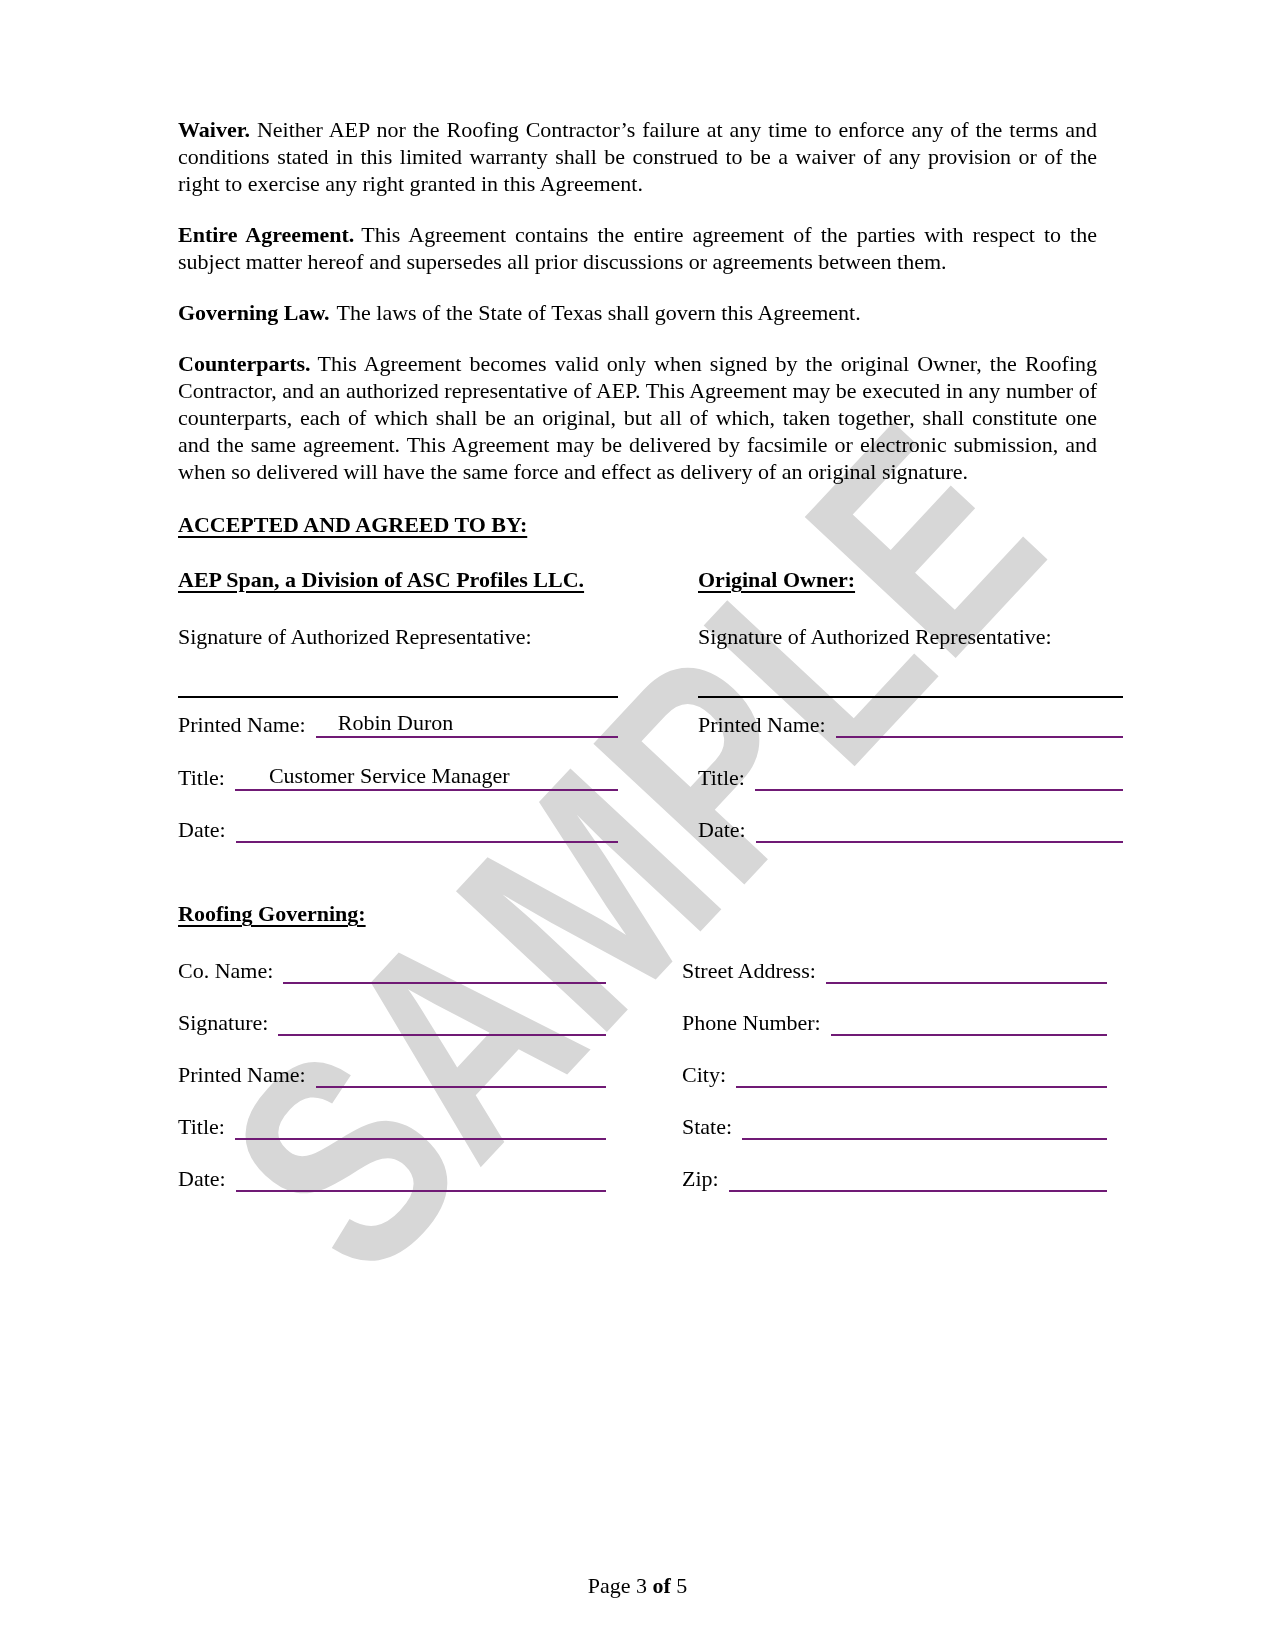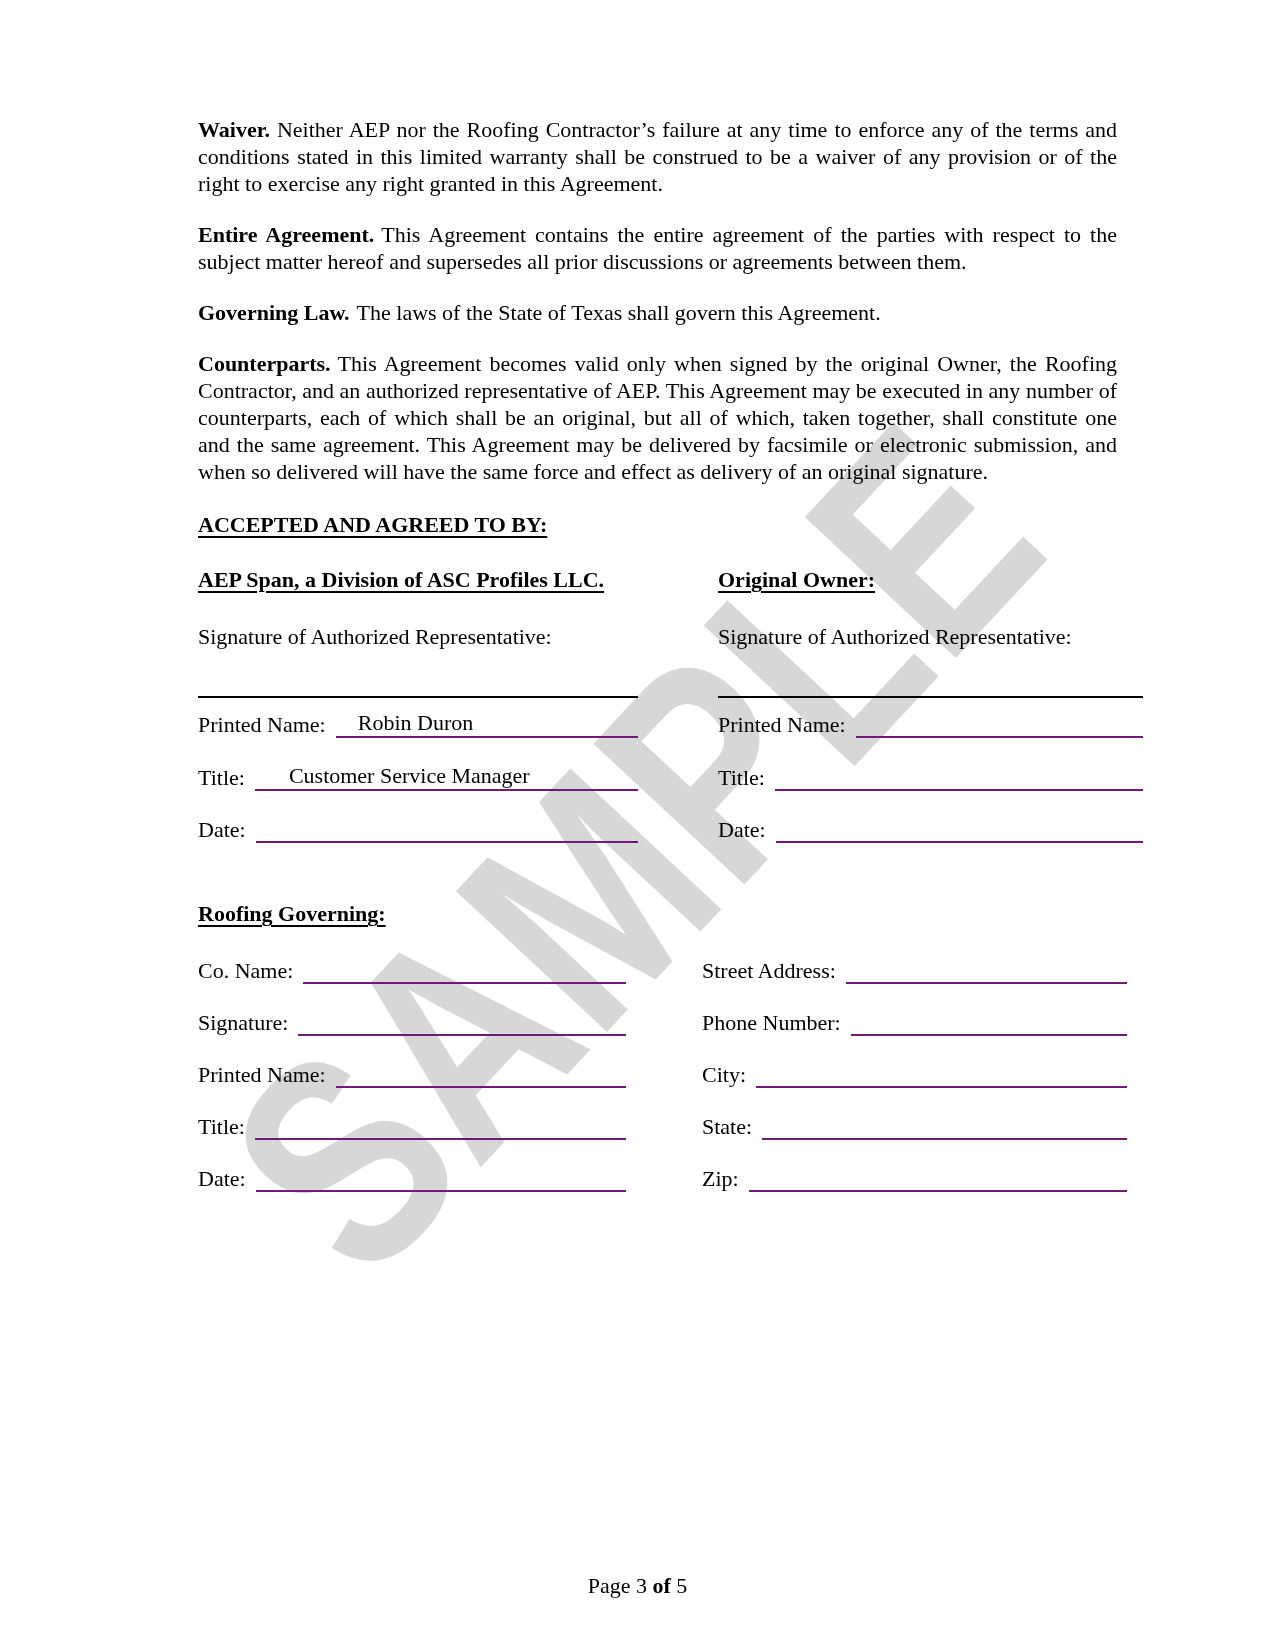--- a/index.html
+++ b/index.html
@@ -25,21 +25,20 @@
     color:#d7d7d7;
     white-space:nowrap;
     z-index:0;
     user-select:none;
   }
   .content {
     position:absolute;
     left:178px; top:116px;
     width:919px;
     z-index:1;
-    margin-left:20px;
   }
   .para { text-align:justify; margin:0 0 24px 0; }
   .para:last-of-type { margin-bottom:0; }
   .lead { font-weight:bold; margin-right:7px; }
   .heading {
     font-weight:bold;
     text-decoration:underline;
     text-decoration-thickness:2px;
     text-underline-offset:4px;
     margin:0;

